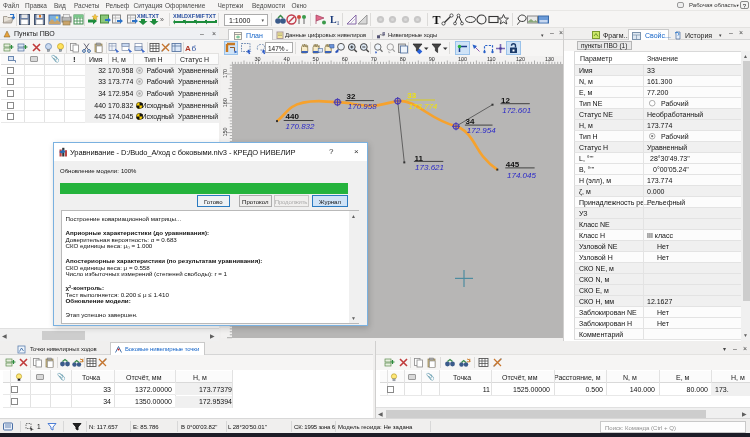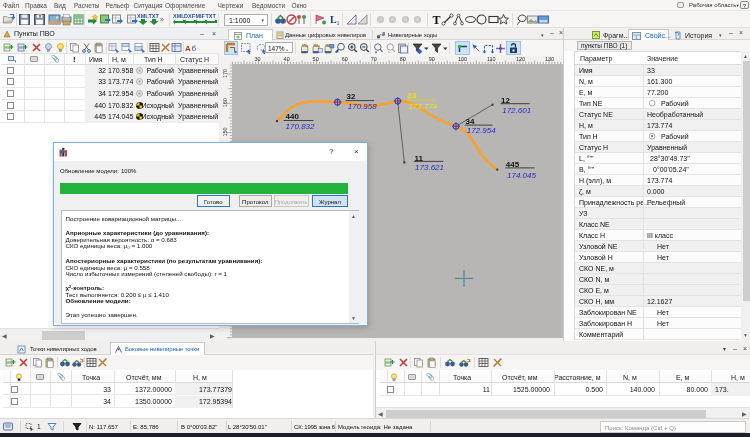--- a/index.html
+++ b/index.html
@@ -1421,20 +1421,21 @@
 <div class="abs" id="dialog" style="left:53px;top:142px;width:315px;height:184px;background:#f0f0f0;border:1px solid #7ab1e0;box-shadow:1px 2px 6px rgba(0,0,0,0.18)">
   <div class="abs" style="left:0;top:0;width:313px;height:18px;background:#fff">
     <div class="abs" style="left:5px;top:4px">
         <svg width="9" height="10">
           <rect x="0.5" y="2.5" width="2.2" height="7" fill="#b44"></rect>
           <rect x="3.2" y="0.8" width="2.2" height="8.7" fill="#333"></rect>
           <rect x="6" y="3.2" width="2" height="6.3" fill="#b44"></rect>
           <path d="M0 5 L4.5 2.5 L6.5 5 L3 6.5 Z" fill="#2a6ab0"></path>
         </svg>
       </div>
+    <div class="abs" style="left:16px;top:4.5px;font-size:7.5px;letter-spacing:-0.1px;color:#111;white-space:nowrap">Уравнивание - D:/Budo_A/ход с боковыми.niv3 - КРЕДО НИВЕЛИР</div>
     <div class="abs" style="left:275px;top:4px;font-size:8px;color:#333">?</div>
     <div class="abs" style="left:300px;top:4px;font-size:8px;color:#333">×</div>
   </div>
   <div class="abs" style="left:6px;top:25px;font-size:6px;color:#111">Обновление модели:</div>
   <div class="abs" style="left:67px;top:25px;font-size:6px;color:#111">100%</div>
   <div class="abs" style="left:6px;top:40px;width:288px;height:10.5px;background:#24b33c"></div>
   <div class="abs" style="left:143px;top:52px;width:32.5px;height:12px;background:#eef2f6;border:1px solid #2a7ac0;font-size:6px;text-align:center;color:#111;padding-top:2.5px">Готово</div>
   <div class="abs" style="left:185px;top:52px;width:32.5px;height:12px;background:#eeedec;border:1px solid #ababab;font-size:6px;text-align:center;color:#111;padding-top:2.5px">Протокол</div>
   <div class="abs" style="left:219.5px;top:52px;width:35px;height:12px;background:#f0efee;border:1px solid #c8c7c6;font-size:6px;letter-spacing:-0.2px;text-align:center;color:#adadad;padding-top:2.5px">Продолжить</div>
   <div class="abs" style="left:258px;top:52px;width:36px;height:12px;background:#cfe3f7;border:1px solid #2a7ac0;font-size:6px;text-align:center;color:#111;padding-top:2.5px">Журнал</div>

